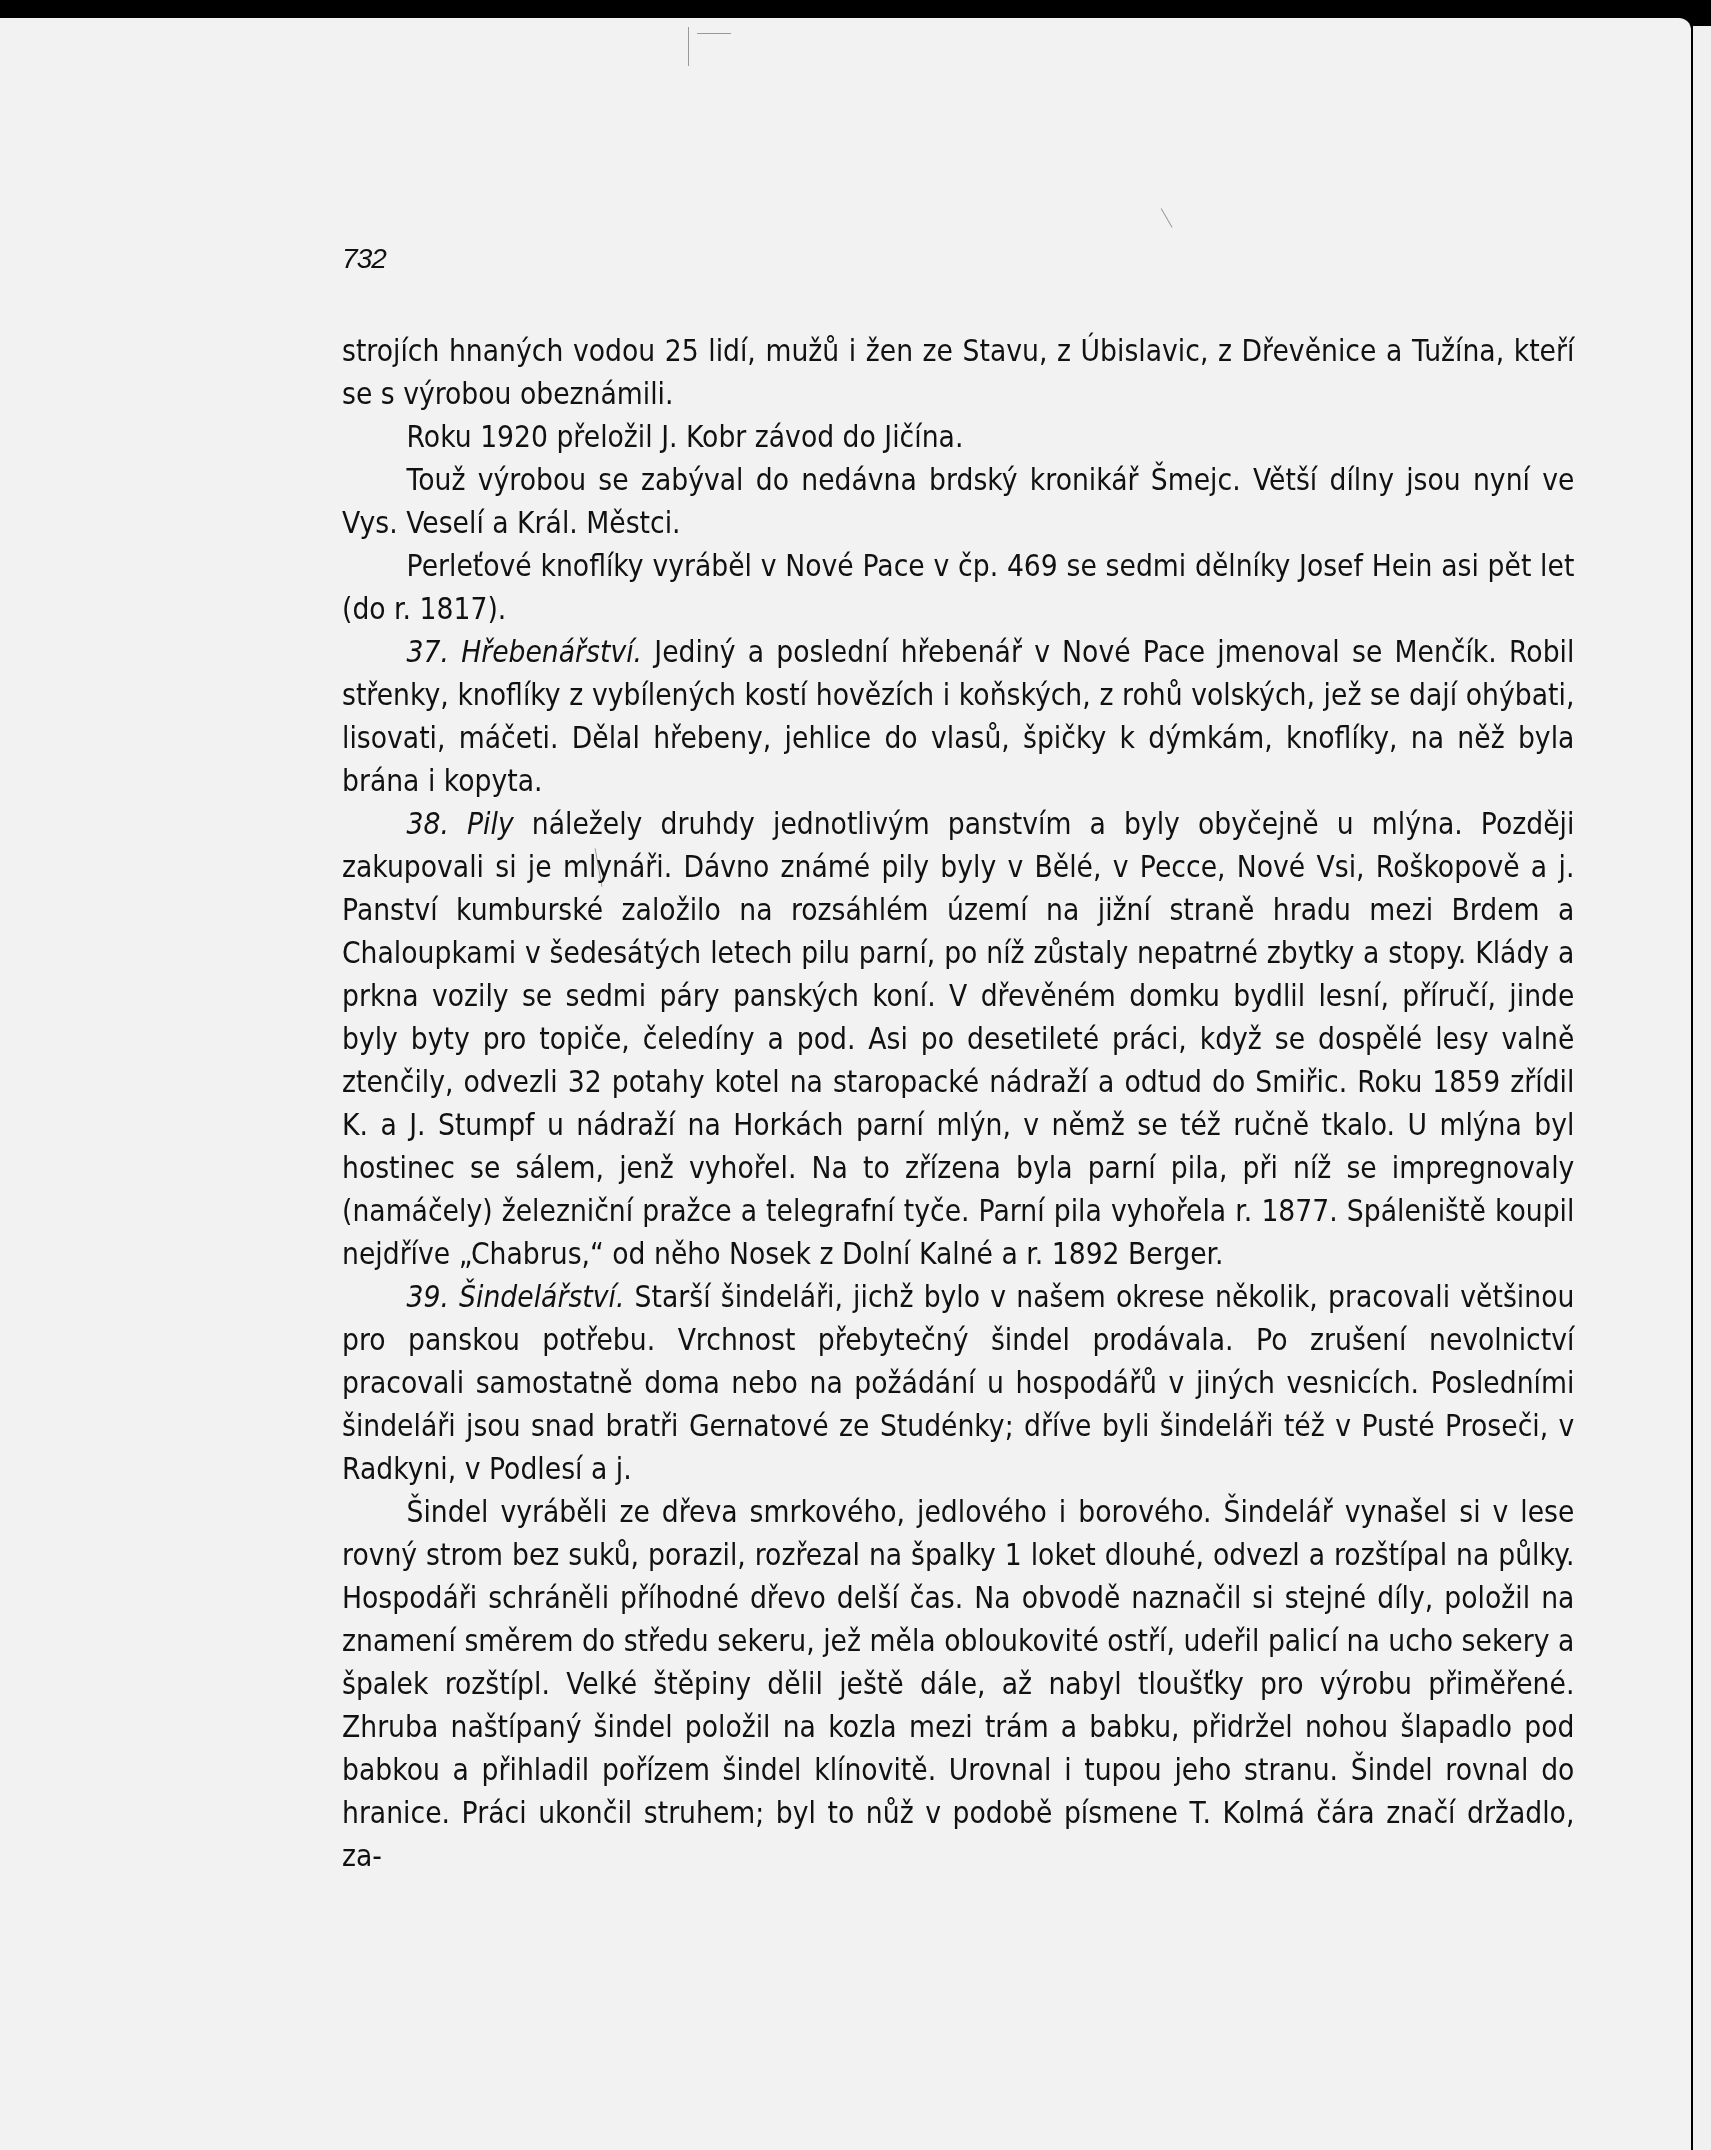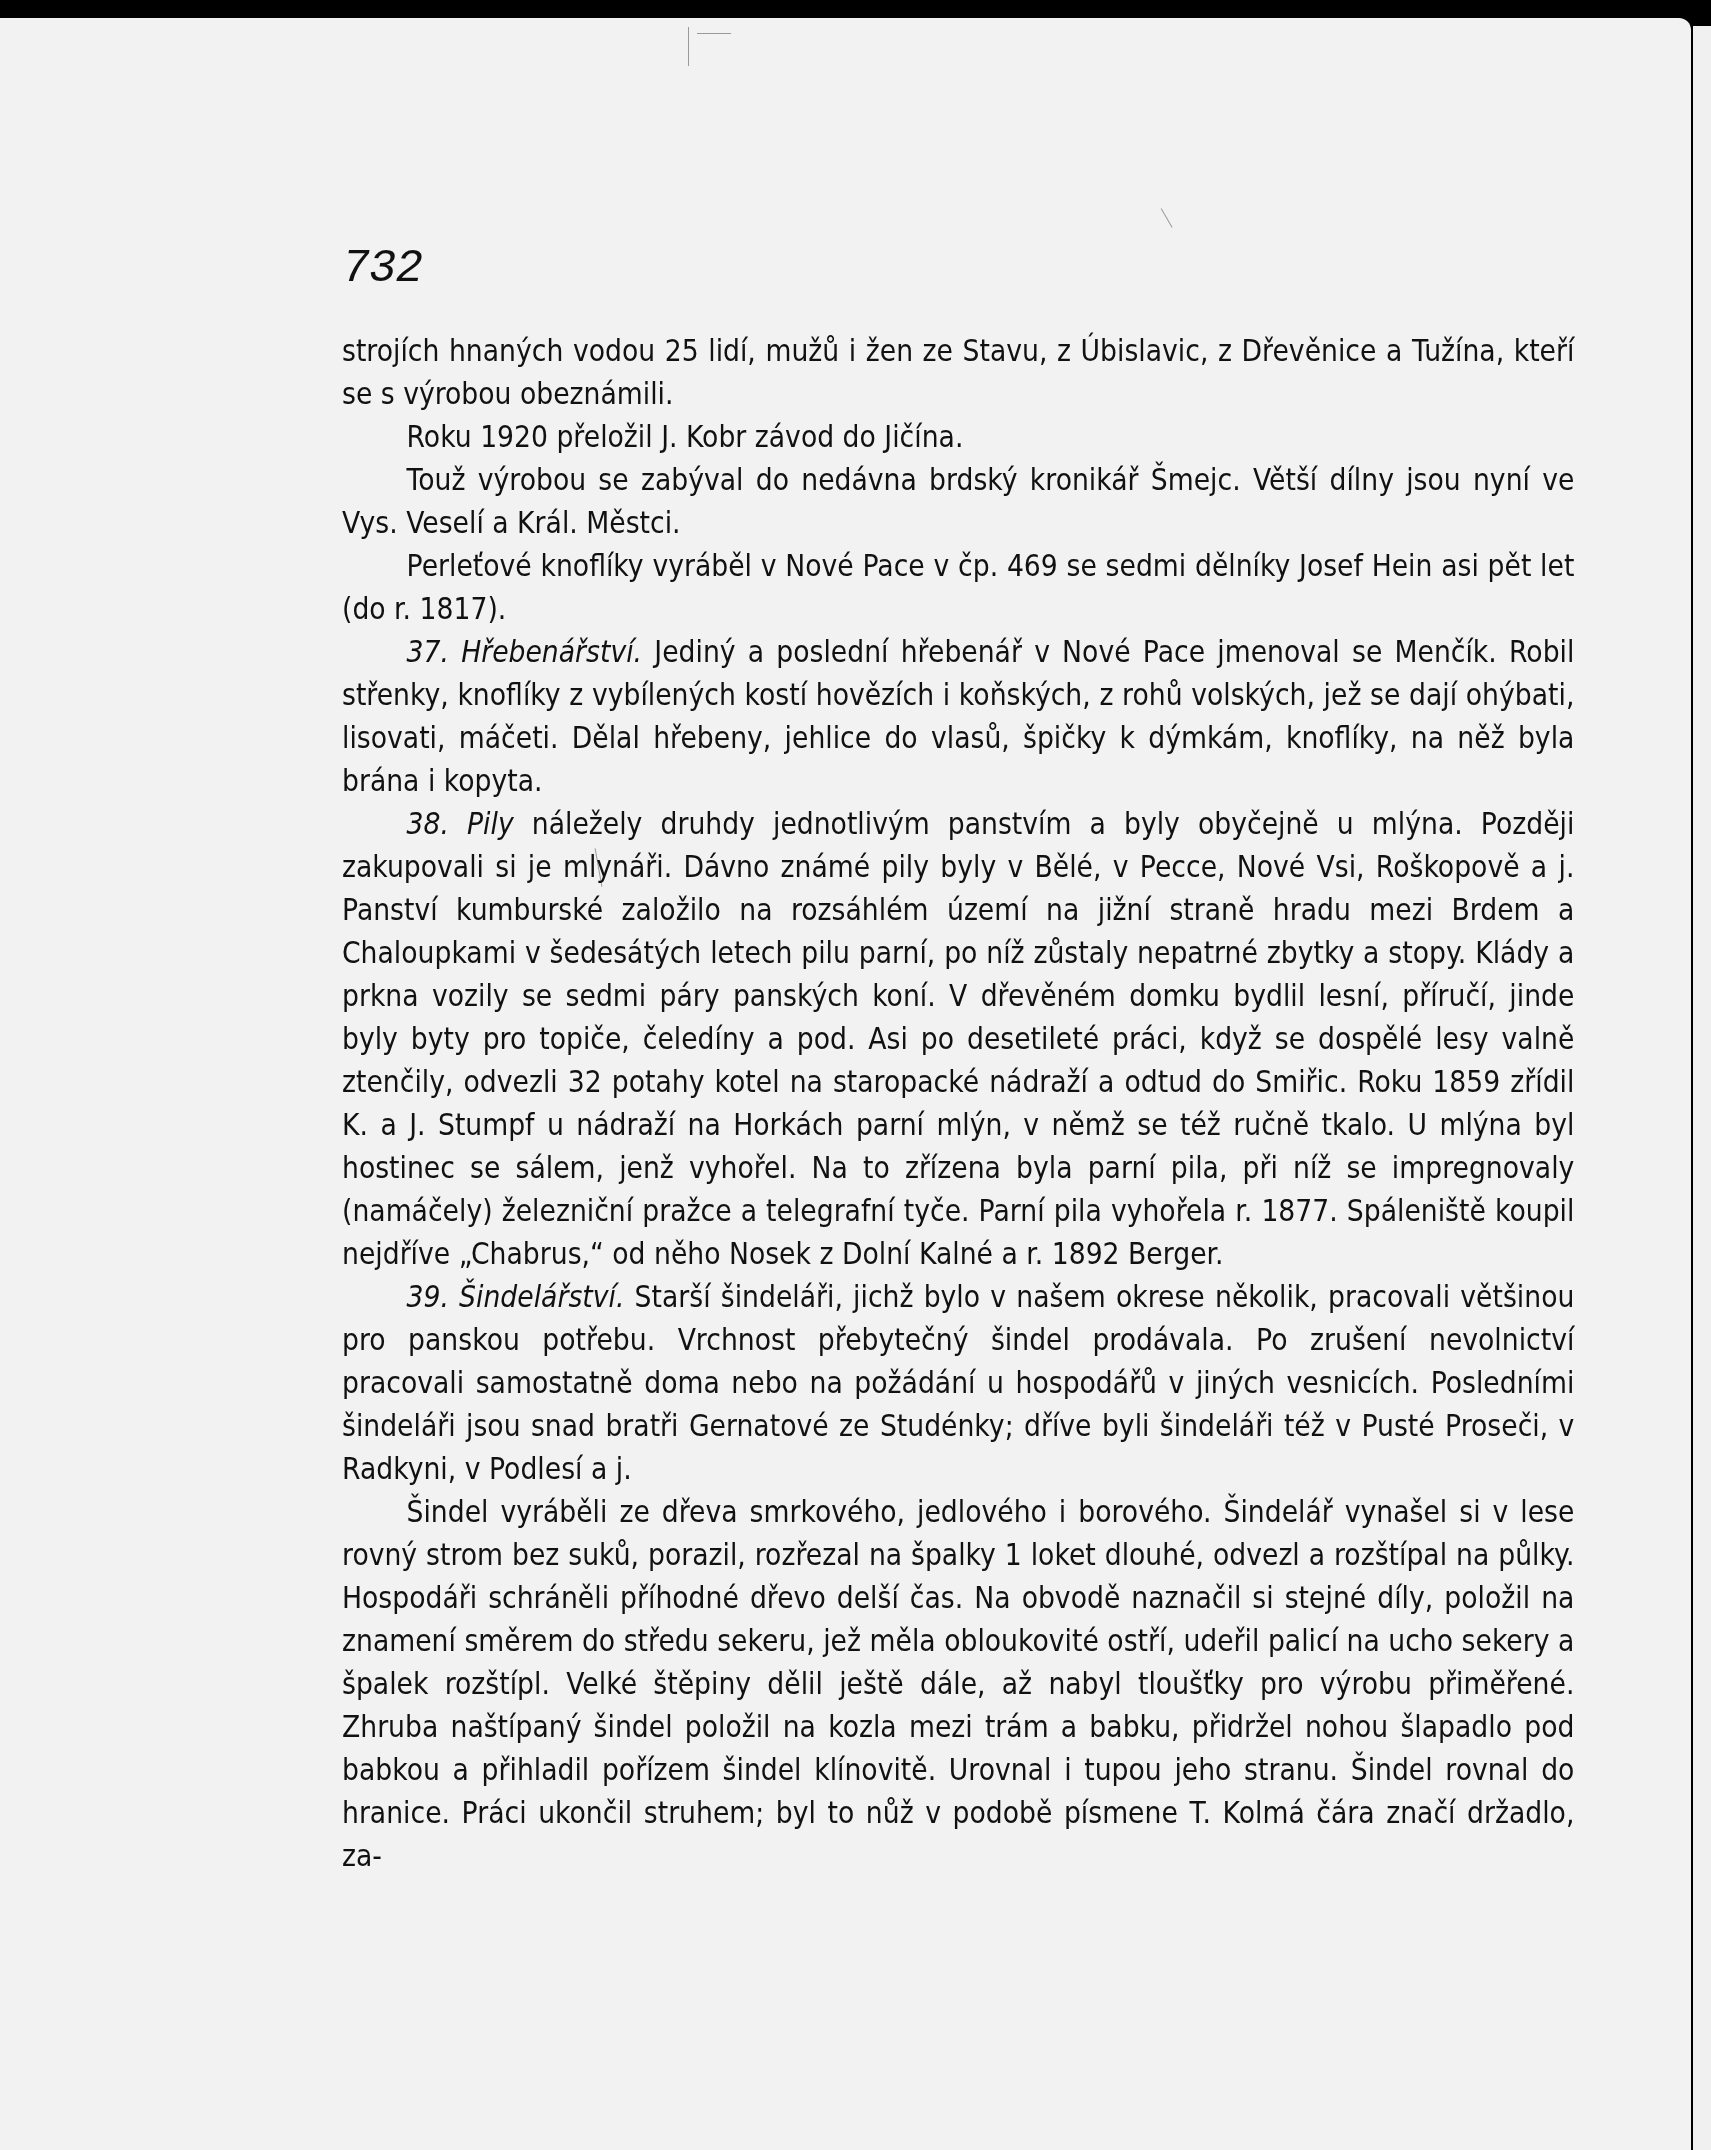--- a/index.html
+++ b/index.html
@@ -33,23 +33,23 @@
     }
     .scratch {
       position: absolute;
       background: #9a9a9a;
       width: 1.3px;
     }
     .page-number {
       position: absolute;
       left: 342px;
       top: 243px;
-      font-family: Liberation Mono, monospace;
+      font-family: Liberation Sans, sans-serif;
       font-style: italic;
-      font-size: 46px;
+      font-size: 28px;
       color: #111;
       letter-spacing: -0.9px;
     }
     .text-block {
       position: absolute;
       left: 342px;
       top: 329px;
       width: 1232px;
       font-family: "DejaVu Sans", sans-serif;
       font-size: 31px;

